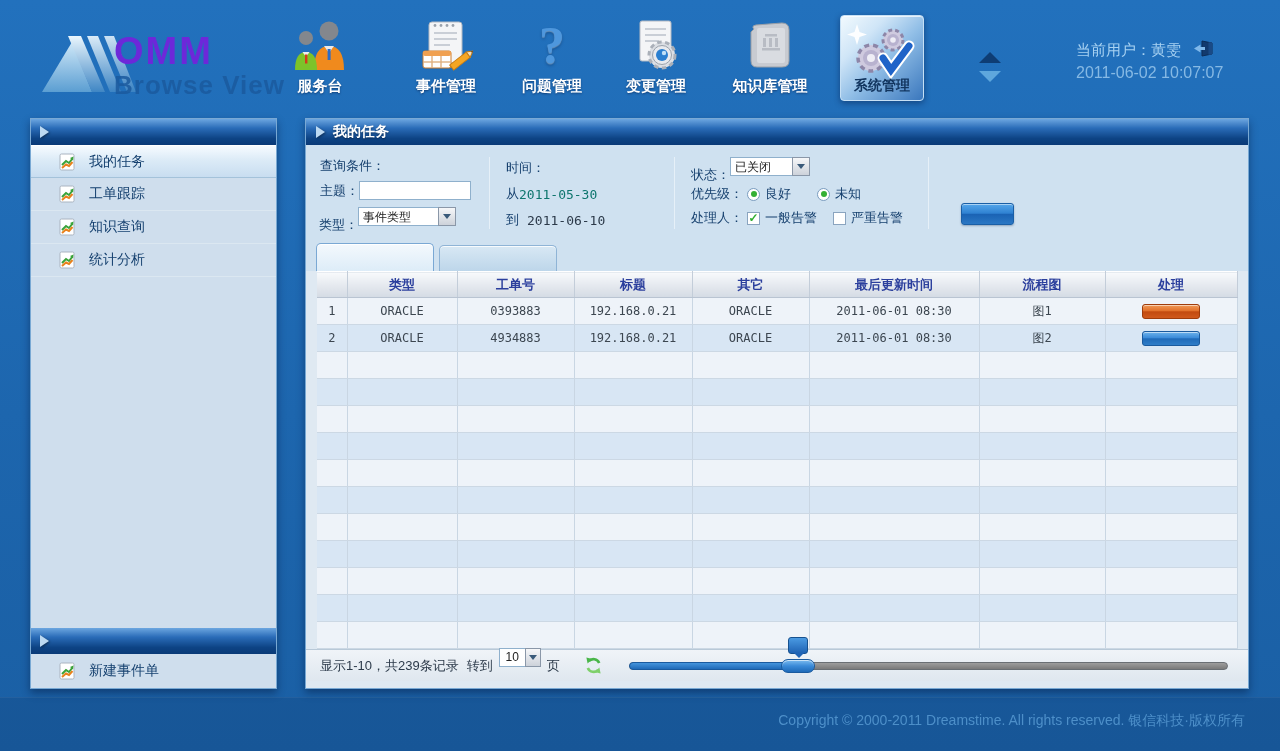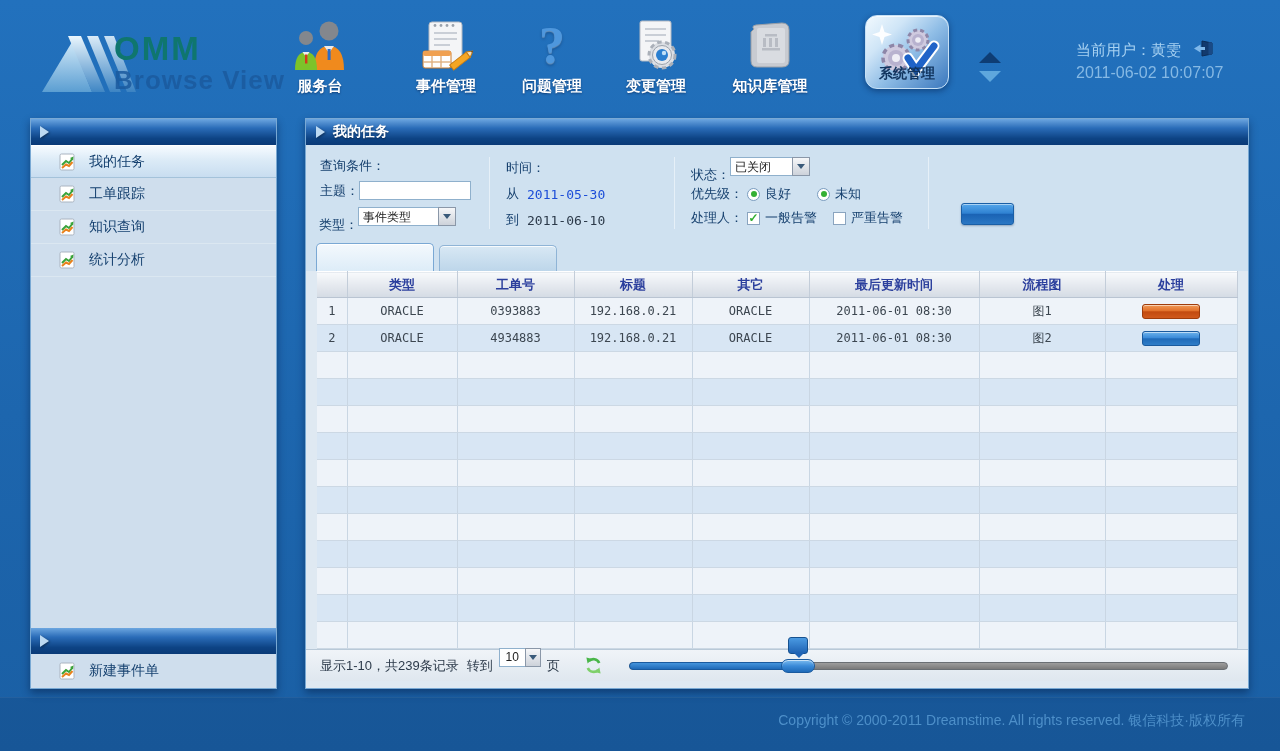--- a/index.html
+++ b/index.html
@@ -6,27 +6,27 @@
   html,body { width:1280px; height:751px; overflow:hidden; }
   body {
     font-family:"Liberation Sans", sans-serif;
     background:linear-gradient(180deg,#2271bd 0%,#1d66ae 55%,#1a5fa4 100%);
     position:relative; color:#16406e;
   }
   
   #header { position:absolute; left:0; top:0; width:1280px; height:112px; }
   .logo-tri { position:absolute; left:38px; top:24px; }
   .logo-text { position:absolute; left:114px; top:32px; line-height:1; }
-  .logo-title { font-size:33px; font-weight:bold; color:#0f766e; letter-spacing:2px; }
+  .logo-title { font-size:38px; font-weight:bold; color:#6d28d9; letter-spacing:2px; }
   .logo-sub { font-size:26px; font-weight:bold; color:#1b5a9e; opacity:.85; margin-top:2px; letter-spacing:1px; }
   .nav-item { position:absolute; top:16px; width:120px; text-align:center; cursor:pointer; }
   .nav-icon { height:58px; display:flex; align-items:center; justify-content:center; }
   .nav-label { margin-top:3px; font-size:15px; font-weight:bold; color:#ffffff; text-shadow:0 1px 2px rgba(0,20,60,.5); }
   .qmark { font-size:52px; font-weight:bold; color:#4e97dd; text-shadow:0 1px 1px rgba(255,255,255,.35), 0 2px 3px rgba(0,30,70,.4); font-family:"Liberation Serif", serif; }
-  .sys-tile { position:absolute; left:865px; top:15px; width:84px; height:74px; border-radius:12px;
+  .sys-tile { position:absolute; left:840px; top:15px; width:84px; height:86px; border-radius:4px;
     background:linear-gradient(135deg,#f2fafe 0%,#cfe5f7 28%,#8fbde6 55%,#3a77bd 100%);
     border:1px solid #c6e0f5; box-shadow:0 2px 6px rgba(0,20,60,.45), inset 0 1px 0 rgba(255,255,255,.7); cursor:pointer; }
   .sys-label { position:absolute; bottom:5px; left:0; right:0; text-align:center; font-size:14px; font-weight:bold; color:#12355f; }
   .spinner { position:absolute; left:976px; top:52px; width:28px; }
   .tri-up { width:0; height:0; margin:0 auto; border-left:11px solid transparent; border-right:11px solid transparent; border-bottom:11px solid #0e3d74; cursor:pointer; }
   .tri-down { width:0; height:0; margin:8px auto 0; border-left:11px solid transparent; border-right:11px solid transparent; border-top:11px solid #5ea7dd; cursor:pointer; }
   .user-line1 { position:absolute; left:1076px; top:40px; font-size:15px; color:#a8d2f2; display:flex; align-items:center; }
   .user-line2 { position:absolute; left:1076px; top:64px; font-size:16px; color:#86b9e4; }
   .logout { margin-left:12px; cursor:pointer; }
   
@@ -340,21 +340,21 @@
             <span class="caret"></span>
           </span>
       </span>
     </div>
 
     <div class="fld-row" style="left:200px; top:14px">
         <span class="lbl">时间：</span>
       </div>
     <div class="fld-row" style="left:200px; top:40px">
       <span class="lbl">从</span>
-      <span class="lbl" style="margin-left:8px; font-family:'DejaVu Sans Mono',monospace; color:#1d4ed8">2011-05-30</span>
+      <span class="lbl" style="font-family:'DejaVu Sans Mono',monospace; color:#0f766e">2011-05-30</span>
     </div>
     <div class="fld-row" style="left:200px; top:66px">
       <span class="lbl">到</span>
       <span class="lbl" style="margin-left:8px; font-family:'DejaVu Sans Mono',monospace; color:#2c3a4a">2011-06-10</span>
     </div>
 
     <div class="fld-row" style="left:385px; top:12px">
       <span class="lbl">状态：</span>
       <span class="selbox">
         <span class="val" style="width:62px">已关闭</span>

